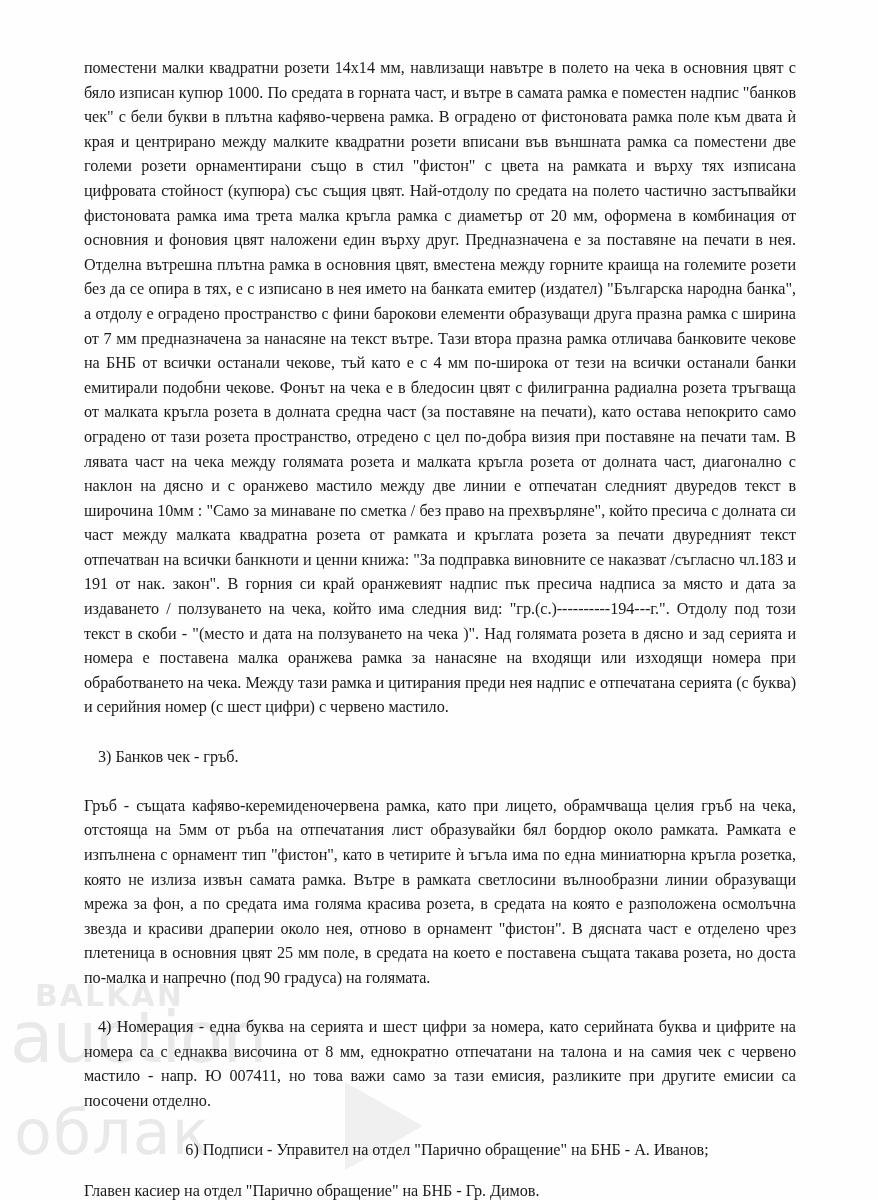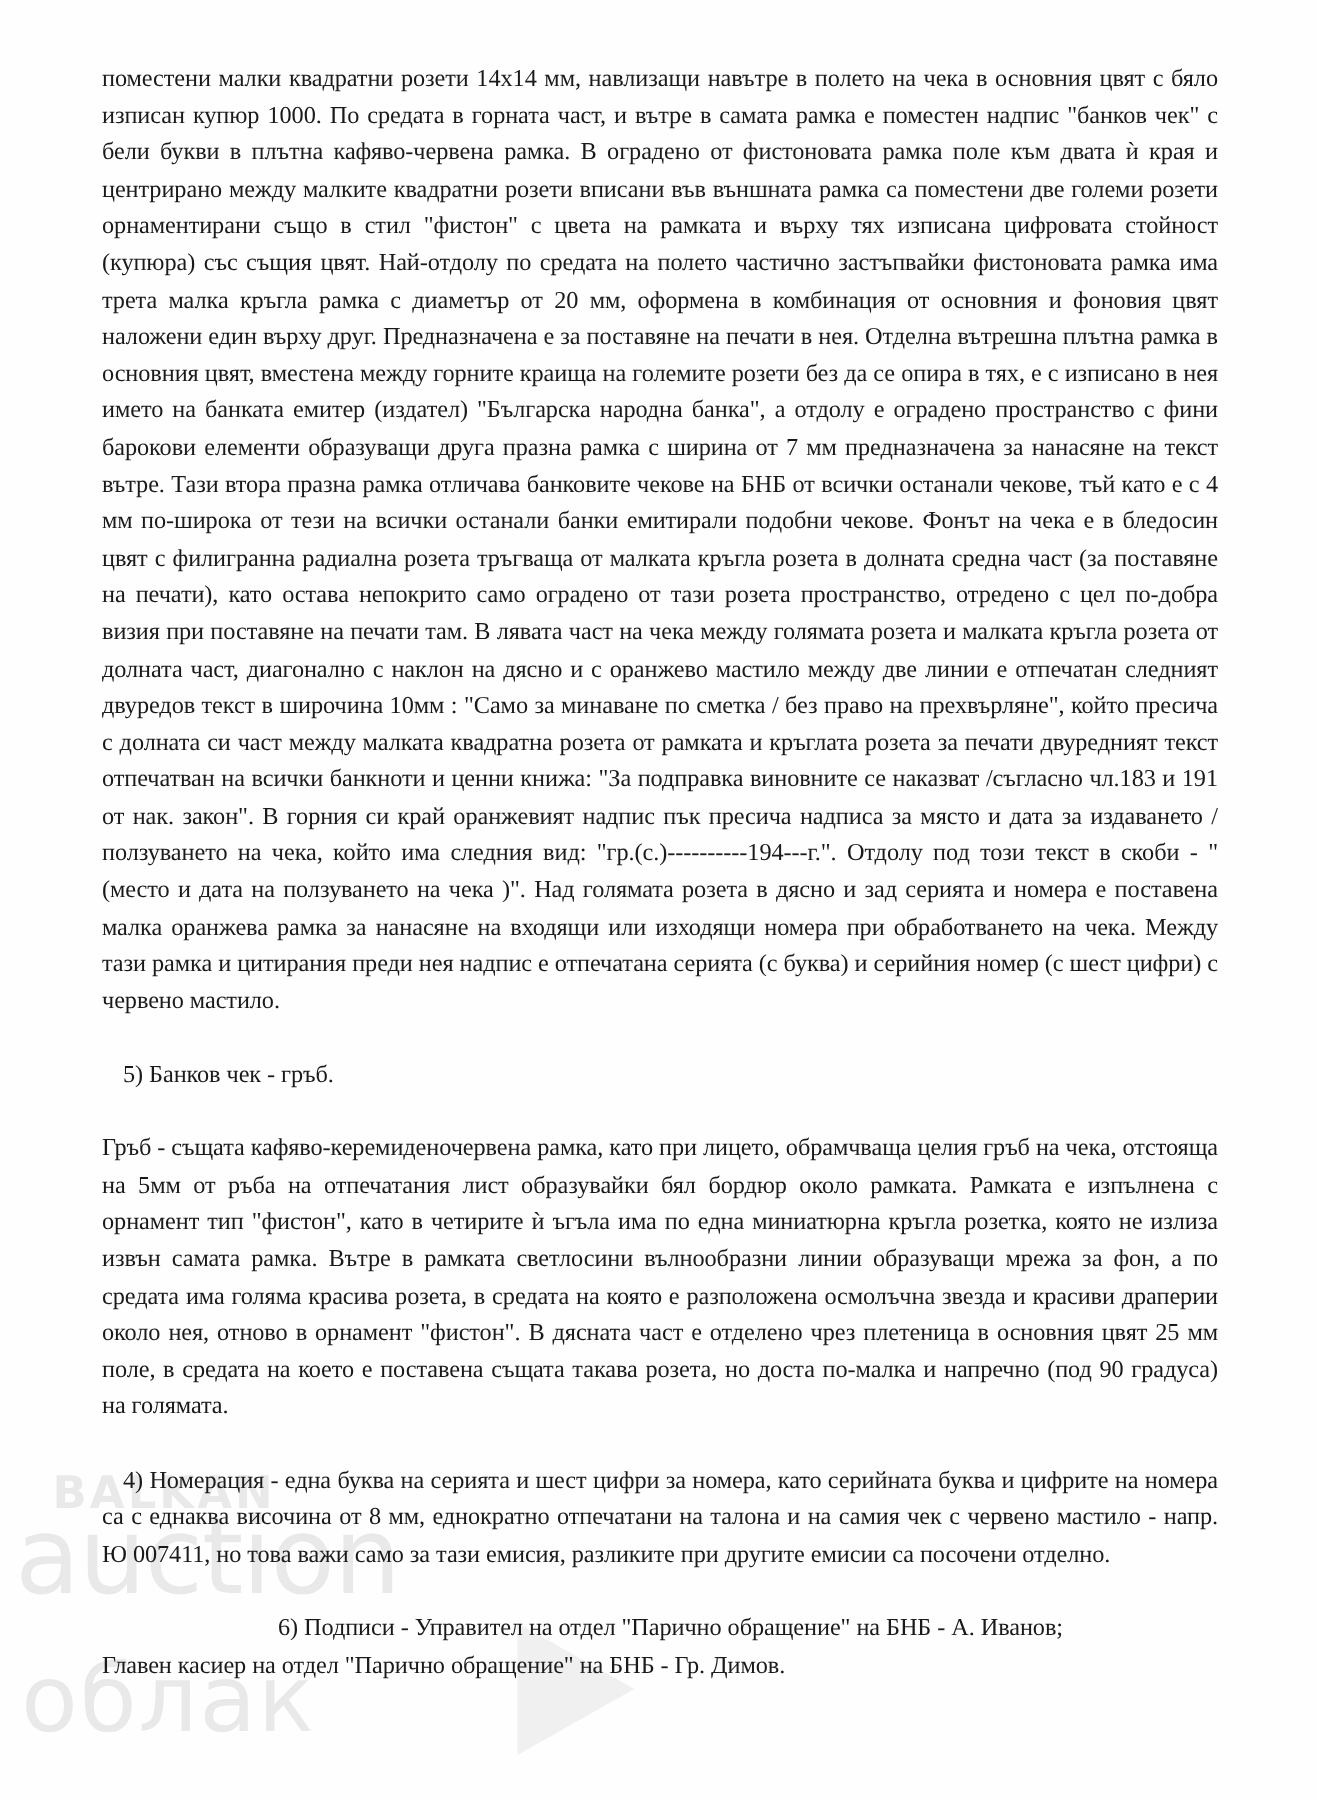--- a/index.html
+++ b/index.html
@@ -71,21 +71,21 @@
 
   
   #content {
     position: absolute;
     left: 68px;
     top: 40px;
     width: 744px;
     z-index: 2;
   }
   p.para {
-    margin: 0;
+    margin: 16px;
     font-size: 16.2px;
     line-height: 24.6px;
     text-align: justify;
     text-justify: inter-word;
     letter-spacing: -0.05px;
   }
   p.para.indent {
     text-indent: 14px;
   }
   p.para.spaced {
@@ -117,21 +117,21 @@
     <div class="wm-text wm-balkan">BALKAN</div>
     <div class="wm-text wm-auction">auction</div>
     <div class="wm-text wm-oblak">облак</div>
     <div class="wm-triangle"></div>
   </div>
 
   <div id="content">
 
     <p class="para noindent">поместени малки квадратни розети 14х14 мм, навлизащи навътре в полето на чека  в основния цвят с бяло изписан купюр 1000. По средата в горната част, и вътре в самата рамка е поместен надпис "банков чек" с бели букви в плътна кафяво-червена рамка. В оградено от фистоновата рамка поле  към двата ѝ края и центрирано между малките квадратни розети вписани във външната рамка са поместени две големи розети орнаментирани също в стил "фистон" с цвета на рамката и върху тях изписана цифровата стойност (купюра) със същия цвят. Най-отдолу по средата на полето частично застъпвайки фистоновата рамка има трета малка кръгла рамка с диаметър от 20 мм, оформена  в комбинация от основния и фоновия цвят наложени един върху друг. Предназначена е  за поставяне на печати в нея. Отделна вътрешна плътна рамка в основния цвят, вместена между  горните краища на големите розети без да се опира в тях, е с изписано в нея името на банката емитер (издател) "Българска народна банка", а отдолу е оградено пространство с фини барокови елементи образуващи друга празна рамка с ширина от 7 мм предназначена за нанасяне на текст вътре. Тази втора празна рамка отличава банковите чекове на БНБ от всички останали чекове, тъй като е с 4 мм по-широка от тези на всички останали банки емитирали подобни чекове. Фонът на чека е в бледосин цвят с филигранна радиална розета тръгваща от малката кръгла розета в долната средна част (за поставяне на печати), като остава непокрито само оградено от  тази розета пространство, отредено с цел по-добра визия при поставяне на печати там. В лявата част на чека между голямата розета и малката кръгла розета от долната част, диагонално с наклон на дясно и с оранжево мастило между две линии е отпечатан следният двуредов текст в широчина 10мм : "Само за минаване по сметка / без право на прехвърляне", който пресича с долната си част между малката квадратна розета  от рамката и  кръглата розета за печати двуредният текст отпечатван на всички банкноти и ценни книжа: "За подправка виновните се наказват /съгласно чл.183 и 191 от нак. закон". В горния си край оранжевият надпис пък пресича надписа за място и дата за издаването / ползуването на чека, който има следния вид: "гр.(с.)----------194---г.". Отдолу под този текст в скоби - "(место и дата на ползуването на чека )". Над голямата розета в дясно и зад серията и номера е поставена малка оранжева рамка за нанасяне на входящи или изходящи номера при обработването на чека. Между тази рамка и цитирания преди нея надпис  е отпечатана серията (с буква) и серийния номер (с шест цифри) с червено мастило.</p>
 
-    <p class="para indent spaced">5) Банков чек - гръб.</p>
+    <p class="para indent spaced">3) Банков чек - гръб.</p>
 
     <p class="para noindent spaced">Гръб - същата кафяво-керемиденочервена рамка, като при лицето, обрамчваща целия гръб на чека, отстояща на 5мм от ръба на отпечатания лист образувайки бял бордюр около рамката. Рамката е изпълнена с орнамент тип "фистон", като в четирите ѝ ъгъла има по една миниатюрна кръгла розетка, която не излиза извън самата рамка. Вътре в рамката светлосини вълнообразни линии образуващи мрежа за фон, а по средата има голяма красива розета, в средата на която е разположена осмолъчна звезда и красиви драперии около нея, отново в орнамент "фистон". В дясната част е отделено чрез плетеница в основния цвят 25 мм поле, в средата на което е поставена същата такава розета, но доста по-малка и напречно (под 90 градуса) на голямата.</p>
 
     <p class="para indent spaced">4) Номерация - една буква на серията и шест цифри за номера, като серийната буква и цифрите на номера са с еднаква височина от 8 мм, еднократно отпечатани на талона и на самия чек с червено мастило - напр. Ю 007411, но това важи само за тази емисия, разликите при другите емисии са посочени отделно.</p>
 
 
     <p class="para indent spaced" style="text-align:center;">6) Подписи -   Управител на отдел "Парично обращение" на БНБ - А. Иванов;</p>
 
     <p class="para noindent" style="text-align:left;">Главен касиер на отдел "Парично обращение" на БНБ - Гр. Димов.</p>
 

